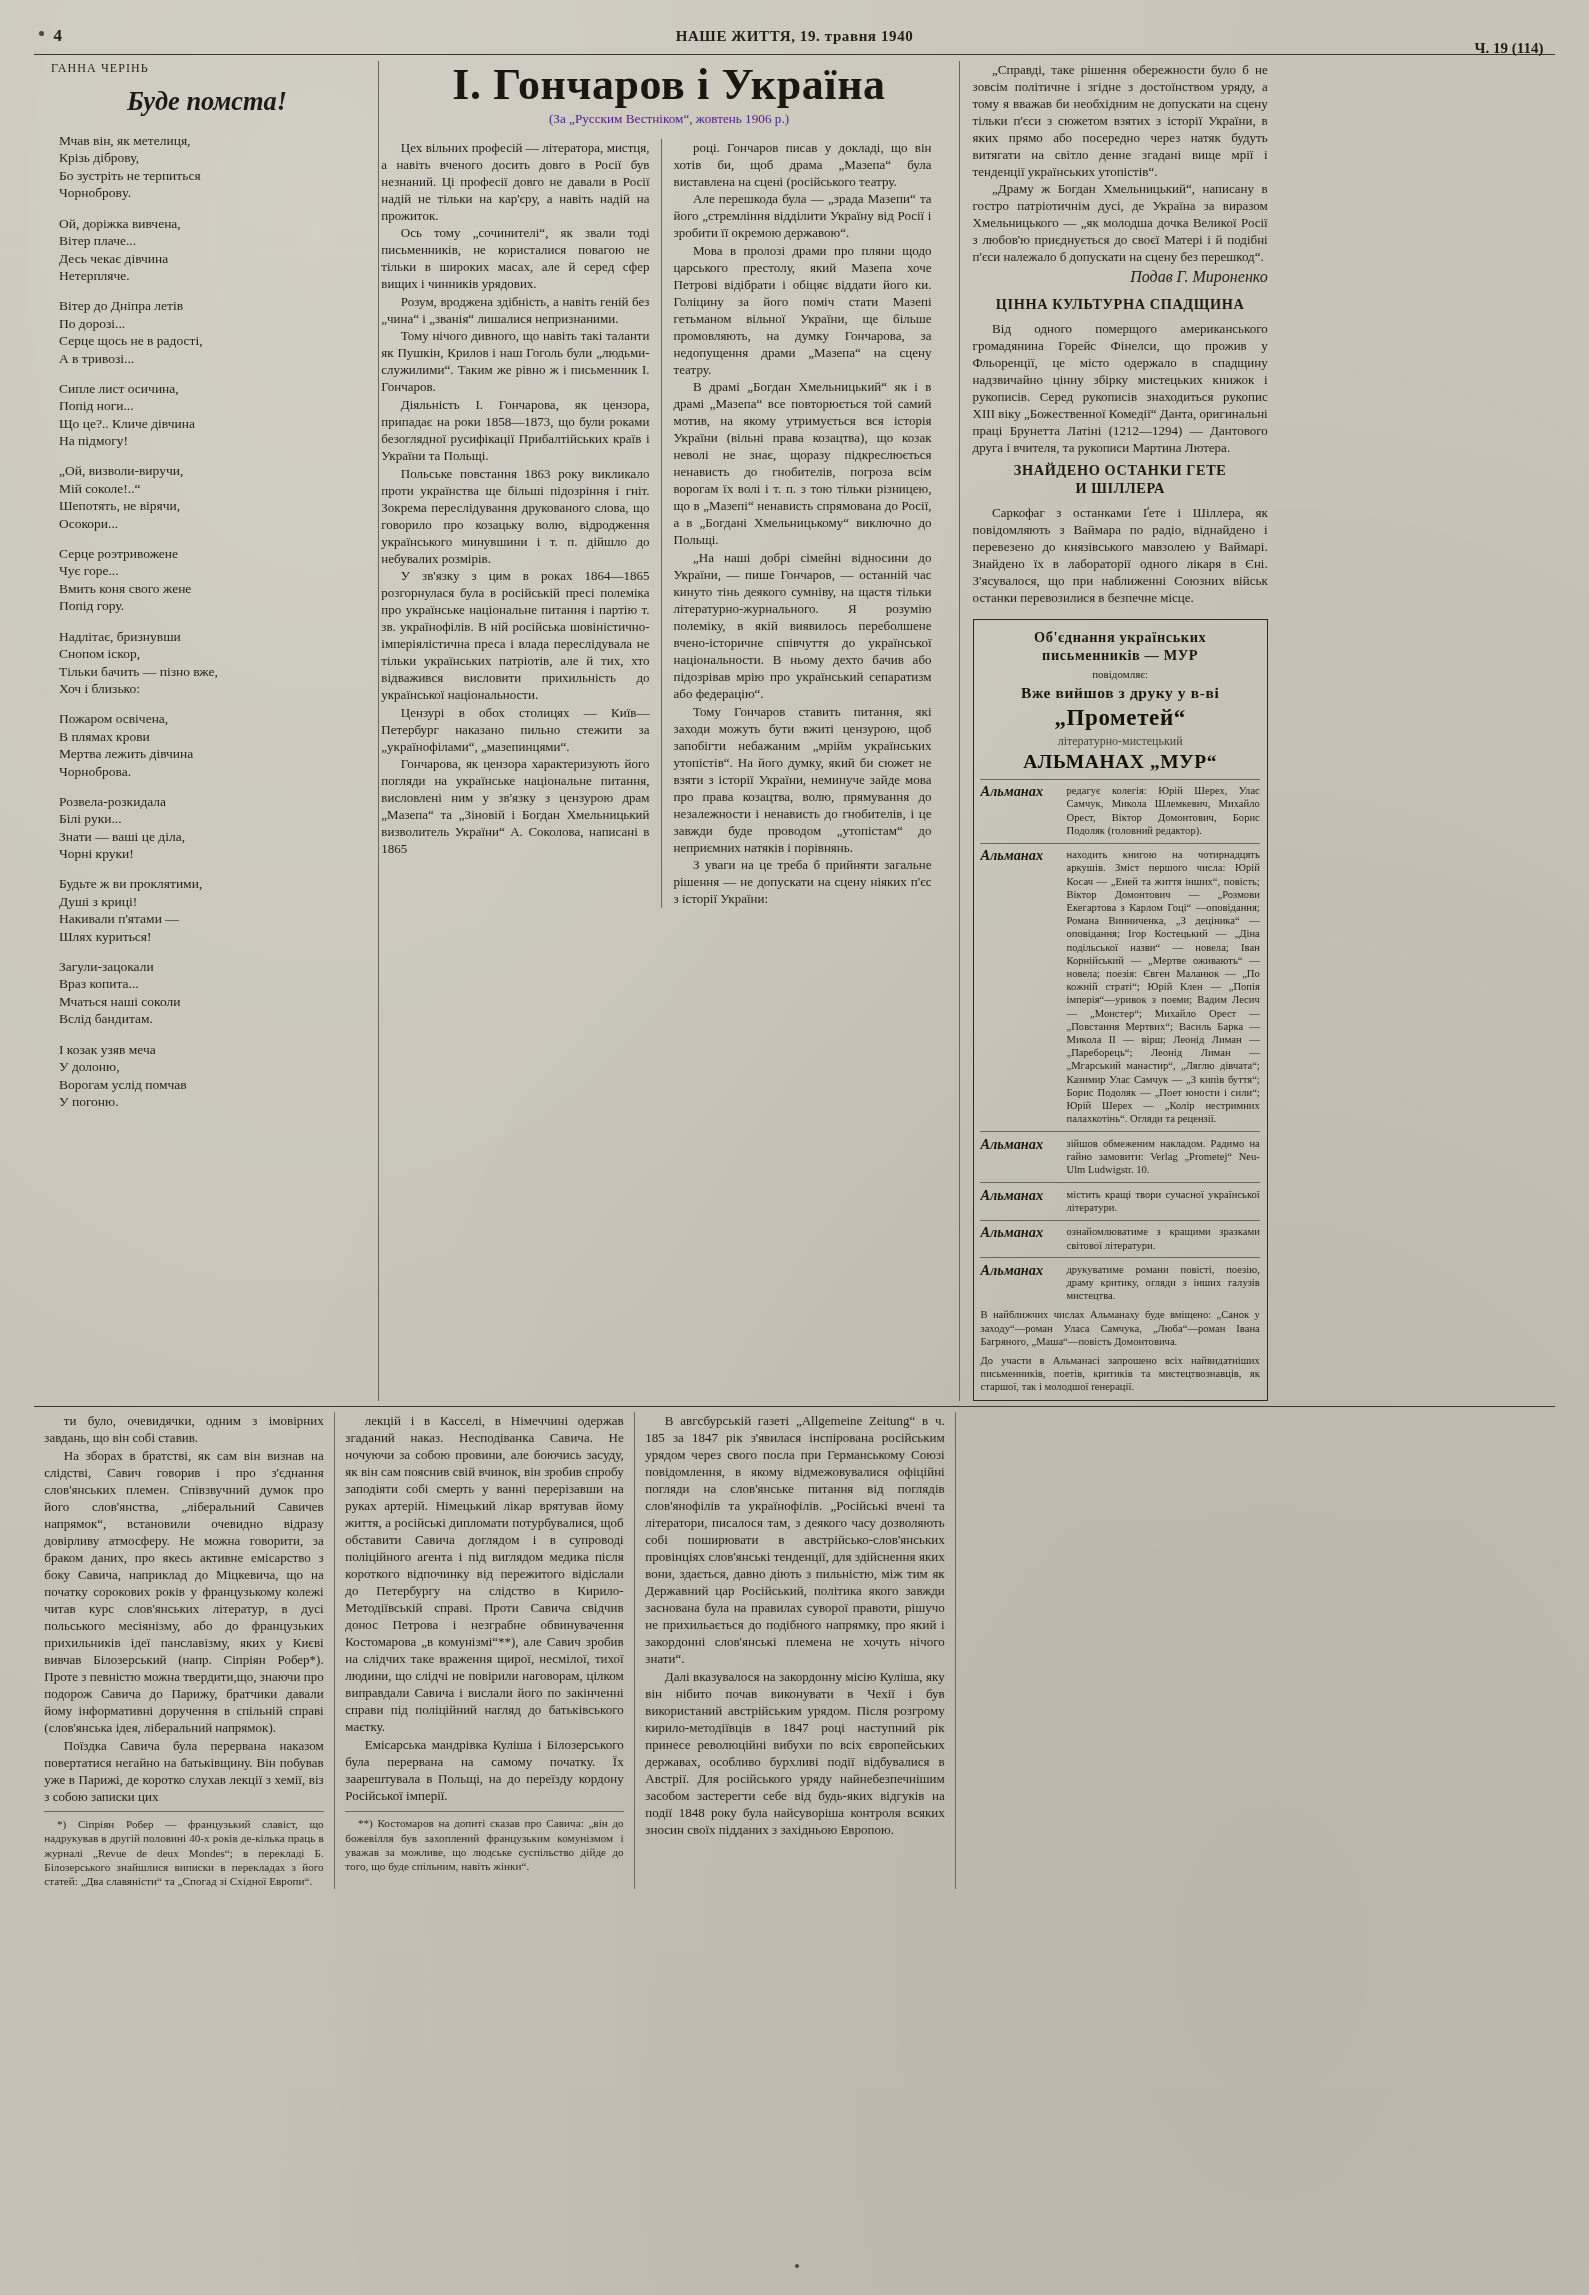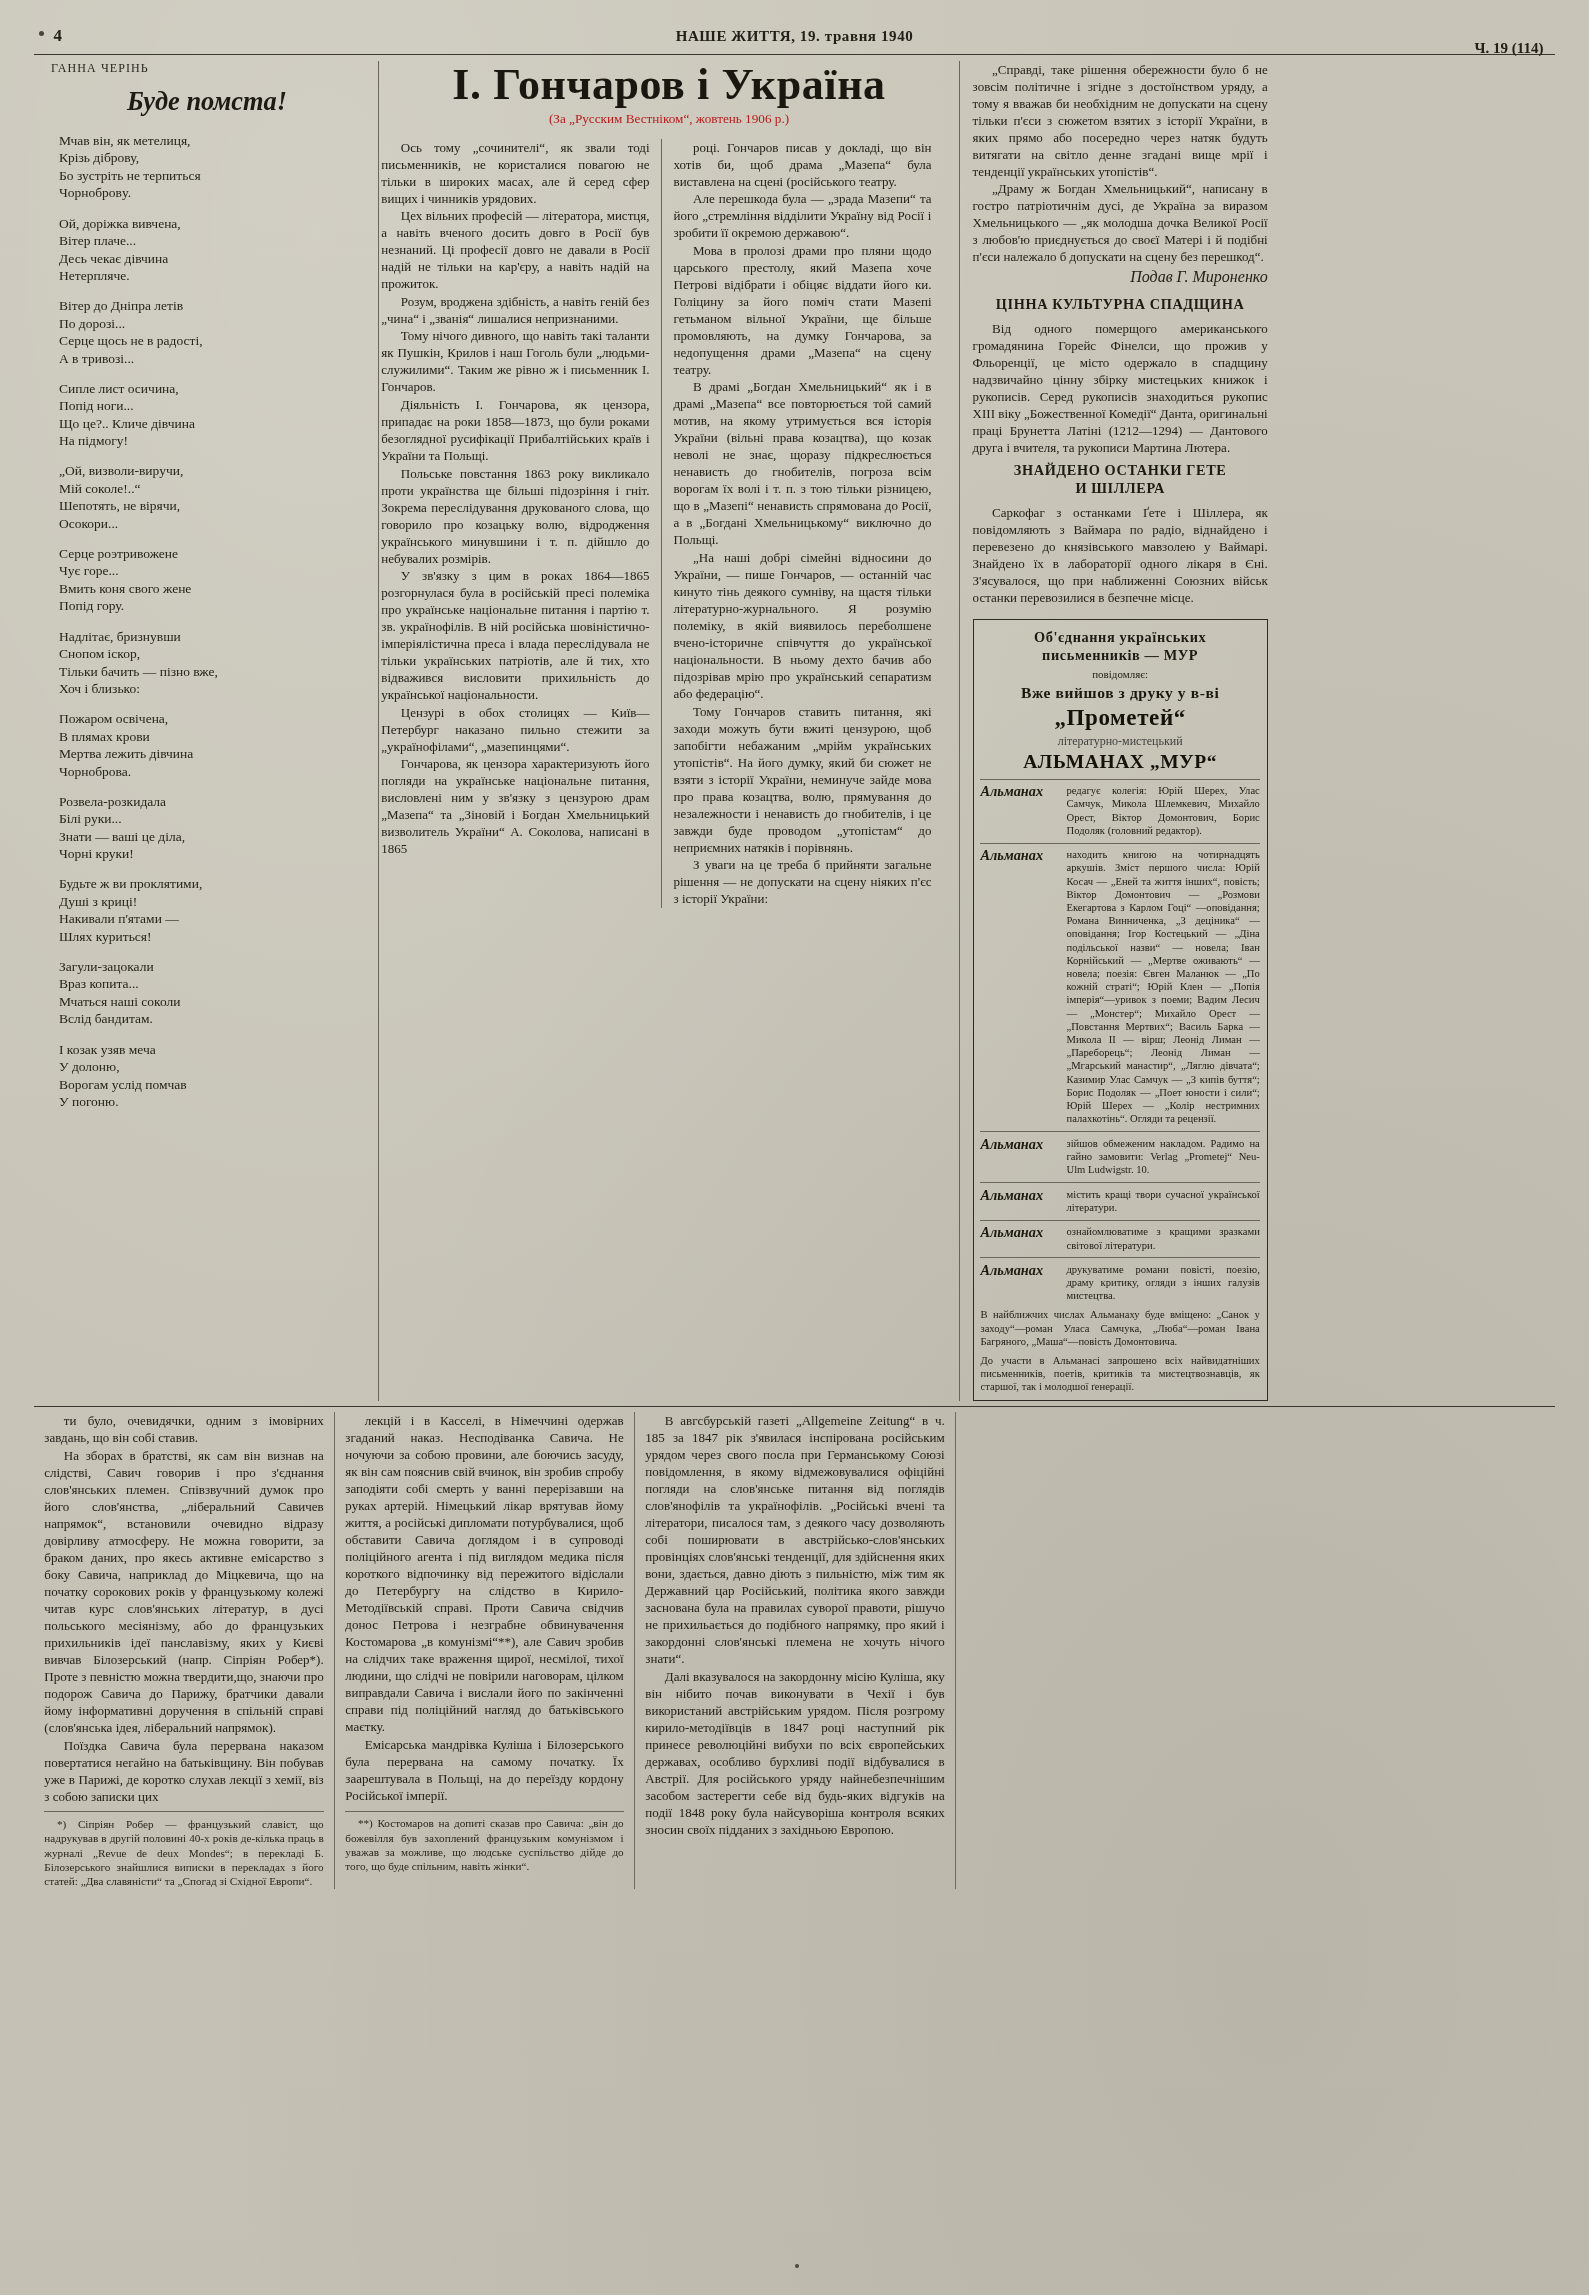--- a/index.html
+++ b/index.html
@@ -111,21 +111,21 @@
     font-weight: bold;
     text-align: center;
     color: #1a1710;
     letter-spacing: 0.6px;
     line-height: 47px;
     margin-bottom: 3.4px;
   }
   .subhead {
     font-size: 13.2px;
     text-align: center;
-    color: #b91c1c;
+    color: #4c1d95;
     margin-bottom: 11.5px;
   }
   .hl-wrap {
     width: 580px;
   }
   .body-text {
     font-size: 13px;
     line-height: 17px;
     text-align: justify;
     color: #24211a;
@@ -332,22 +332,22 @@
 Ворогам услід помчав
 У погоню.</div>
           </div>
       </div>
 
       <div class="hl-wrap col-sep">
         <div class="headline">І. Гончаров і Україна</div>
         <div class="subhead">(За „Русским Вестніком“, жовтень 1906 р.)</div>
         <div class="two-cols">
           <div class="col col-art body-text">
+            <p>Цех вільних професій — літератора, мистця, а навіть вченого досить довго в Росії був незнаний. Ці професії довго не давали в Росії надій не тільки на кар'єру, а навіть надій на прожиток.</p>
             <p>Ось тому „сочинителі“, як звали тоді письменників, не користалися повагою не тільки в широких масах, але й серед сфер вищих і чинників урядових.</p>
-            <p>Цех вільних професій — літератора, мистця, а навіть вченого досить довго в Росії був незнаний. Ці професії довго не давали в Росії надій не тільки на кар'єру, а навіть надій на прожиток.</p>
             <p>Розум, вроджена здібність, а навіть геній без „чина“ і „званія“ лишалися непризнаними.</p>
             <p>Тому нічого дивного, що навіть такі таланти як Пушкін, Крилов і наш Гоголь були „людьми-служилими“. Таким же рівно ж і письменник І. Гончаров.</p>
             <p>Діяльність І. Гончарова, як цензора, припадає на роки 1858—1873, що були роками безоглядної русифікації Прибалтійських країв і України та Польщі.</p>
             <p>Польське повстання 1863 року викликало проти українства ще більші підозріння і гніт. Зокрема переслідування друкованого слова, що говорило про козацьку волю, відродження українського минувшини і т. п. дійшло до небувалих розмірів.</p>
             <p>У зв'язку з цим в роках 1864—1865 розгорнулася була в російській пресі полеміка про українське національне питання і партію т. зв. українофілів. В ній російська шовіністично-імперіялістична преса і влада переслідувала не тільки українських патріотів, але й тих, хто відважився висловити прихильність до української національности.</p>
             <p>Цензурі в обох столицях — Київ—Петербург наказано пильно стежити за „українофілами“, „мазепинцями“.</p>
             <p>Гончарова, як цензора характеризують його погляди на українське національне питання, висловлені ним у зв'язку з цензурою драм „Мазепа“ та „Зіновій і Богдан Хмельницький визволитель України“ А. Соколова, написані в 1865</p>
           </div>
           <div class="col col-art body-text col-sep">
             <p>році. Гончаров писав у докладі, що він хотів би, щоб драма „Мазепа“ була виставлена на сцені (російського театру.</p>

